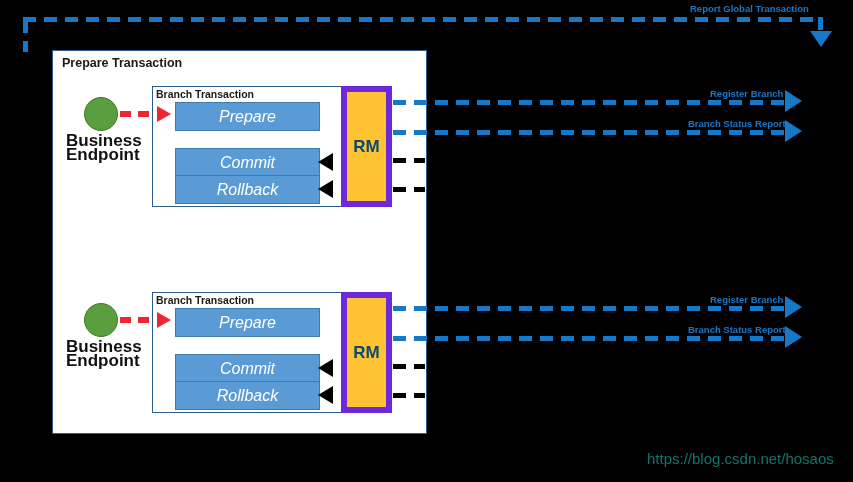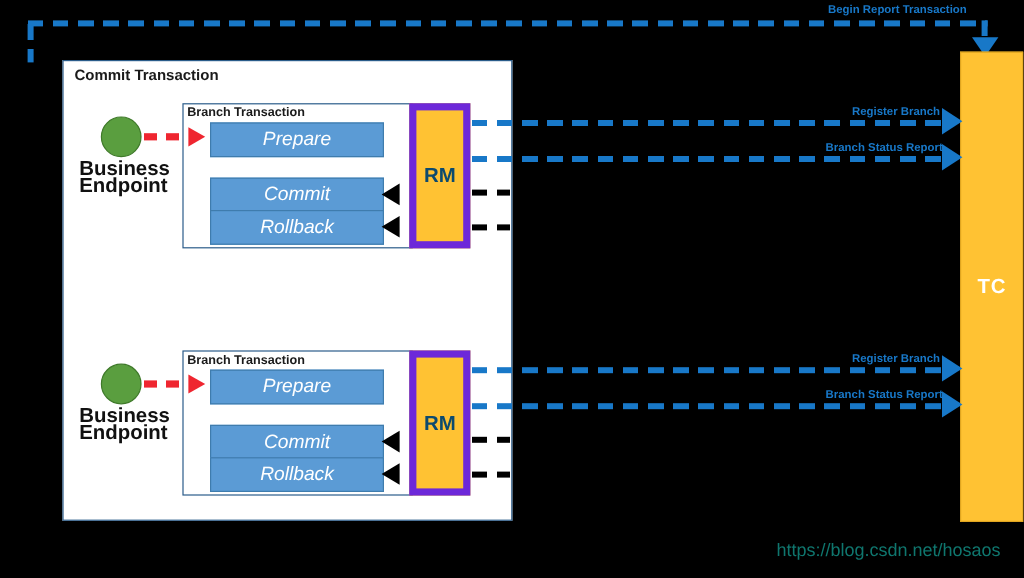--- a/index.html
+++ b/index.html
@@ -171,34 +171,31 @@
     font-size: 15px;
     color: #0f766e;
     white-space: nowrap;
   }
 </style>
 </head>
 <body>
 
 <div id="canvas">
 
-  <div class="abs flow-label" style="left:690px; top:3px;">Begin Report Transaction</div>
+  <div class="abs flow-label" style="left:690px; top:3px;">Report Global Transaction</div>
 
   <div class="abs dash-v" style="left:23px; top:20px; height:32px;"></div>
   <div class="abs dash-h" style="left:23px; top:17px; width:800px;"></div>
   <div class="abs dash-v" style="left:818px; top:17px; height:16px;"></div>
   <div class="abs arrow-down-blue" style="left:810px; top:31px;"></div>
 
 
-  <div class="abs actor-bar" style="left:800px; top:43px; width:53px; height:392px;">
-    <span>TC</span>
-  </div>
 
   <div class="abs global-panel" style="left:52px; top:50px; width:375px; height:384px;"></div>
-  <div class="panel-title" style="left:62px; top:56px;">Commit Transaction</div>
+  <div class="panel-title" style="left:62px; top:56px;">Prepare Transaction</div>
 
   <div class="abs flow-label" style="left:710px; top:88px;">Register Branch</div>
   <div class="abs dash-h" style="left:330px; top:100px; width:459px;"></div>
   <div class="abs arrow-right-blue" style="left:785px; top:90px;"></div>
 
   <div class="abs flow-label" style="left:688px; top:118px;">Branch Status Report</div>
   <div class="abs dash-h" style="left:330px; top:130px; width:459px;"></div>
   <div class="abs arrow-right-blue" style="left:785px; top:120px;"></div>
 
   <div class="abs dash-h-black" style="left:330px; top:158px; width:95px;"></div>

